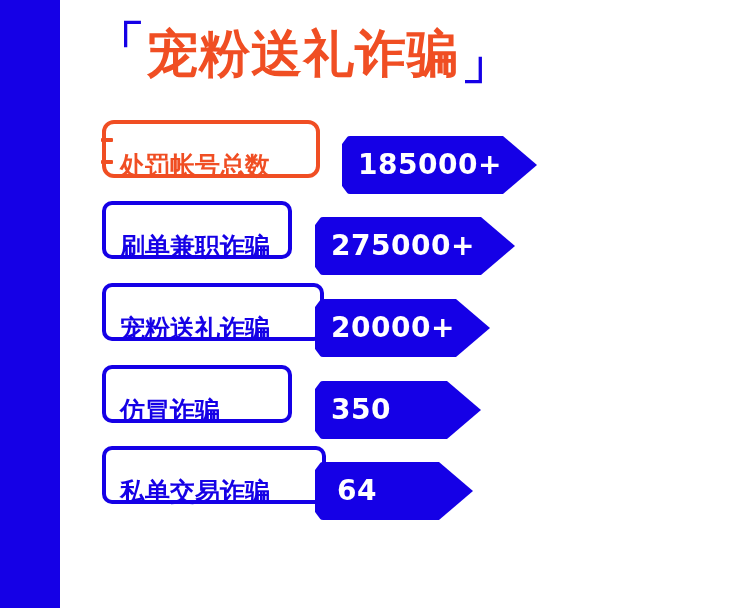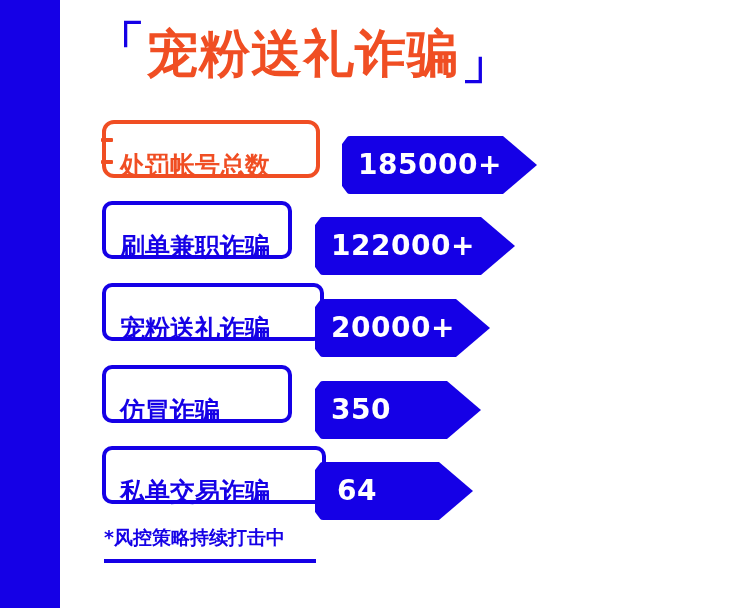--- a/index.html
+++ b/index.html
@@ -193,21 +193,21 @@
     <div class="arrow" style="left: 240px; width: 195px;">
       <span class="arrow-value">185000+</span>
     </div>
   </div>
 
   <div class="row row-1">
     <div class="label-box" style="width: 190px;">
       <span class="label-text">刷单兼职诈骗</span>
     </div>
     <div class="arrow" style="left: 213px; width: 200px;">
-      <span class="arrow-value">122000+</span>
+      <span class="arrow-value">275000+</span>
     </div>
   </div>
 
   <div class="row row-2">
     <div class="label-box" style="width: 222px;">
       <span class="label-text">宠粉送礼诈骗</span>
     </div>
     <div class="arrow" style="left: 213px; width: 175px;">
       <span class="arrow-value">20000+</span>
     </div>
@@ -224,18 +224,14 @@
 
   <div class="row row-4">
     <div class="label-box" style="width: 224px;">
       <span class="label-text">私单交易诈骗</span>
     </div>
     <div class="arrow" style="left: 213px; width: 158px; padding-left: 22px;">
       <span class="arrow-value">64</span>
     </div>
   </div>
 
-  <div id="footnote-block">
-    <div id="footnote-text">*风控策略持续打击中</div>
-    <div id="footnote-rule"></div>
-  </div>
 
 </div>
 
 </body></html>

